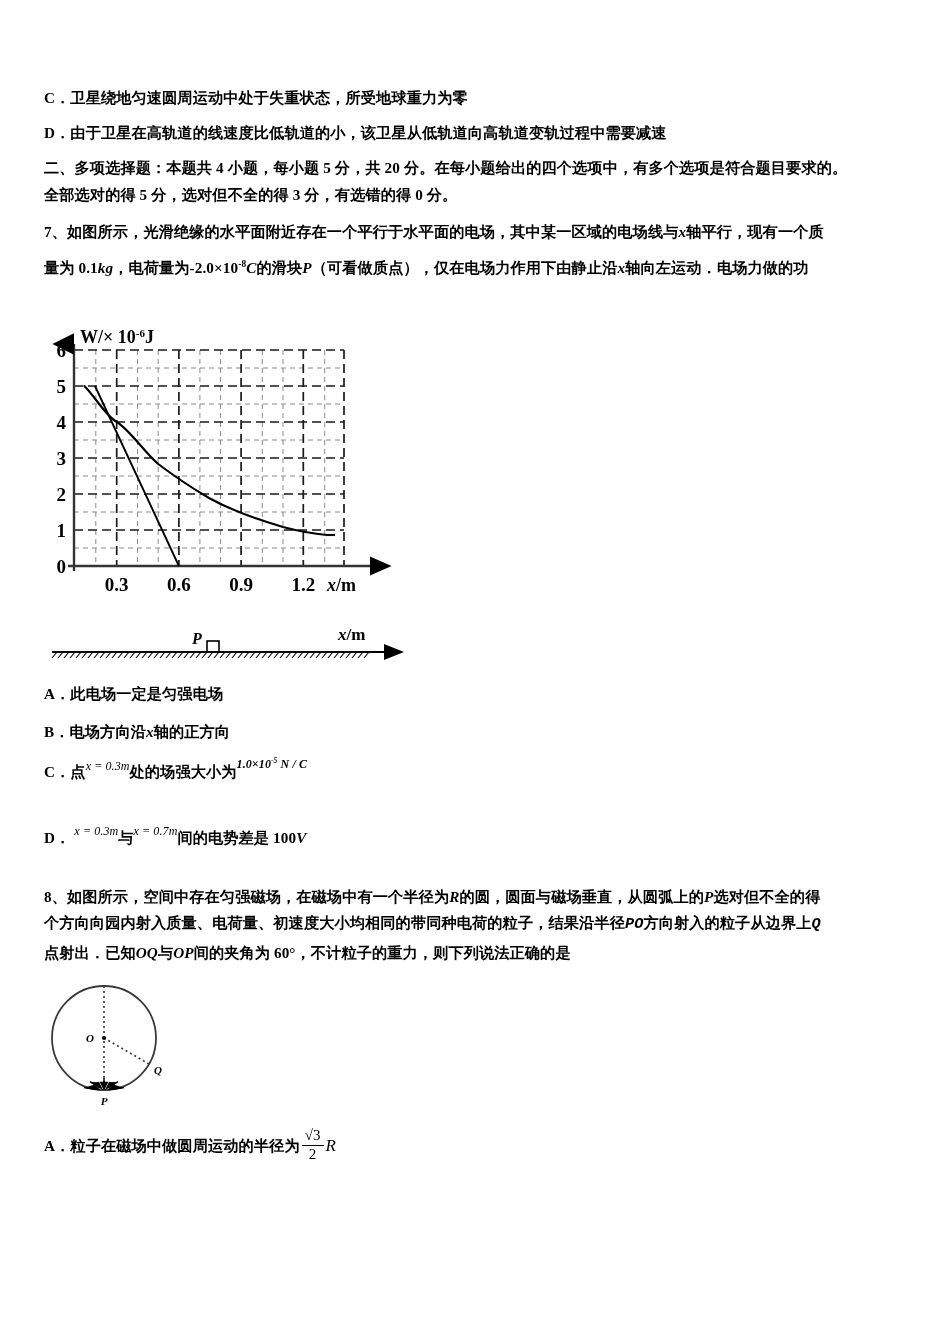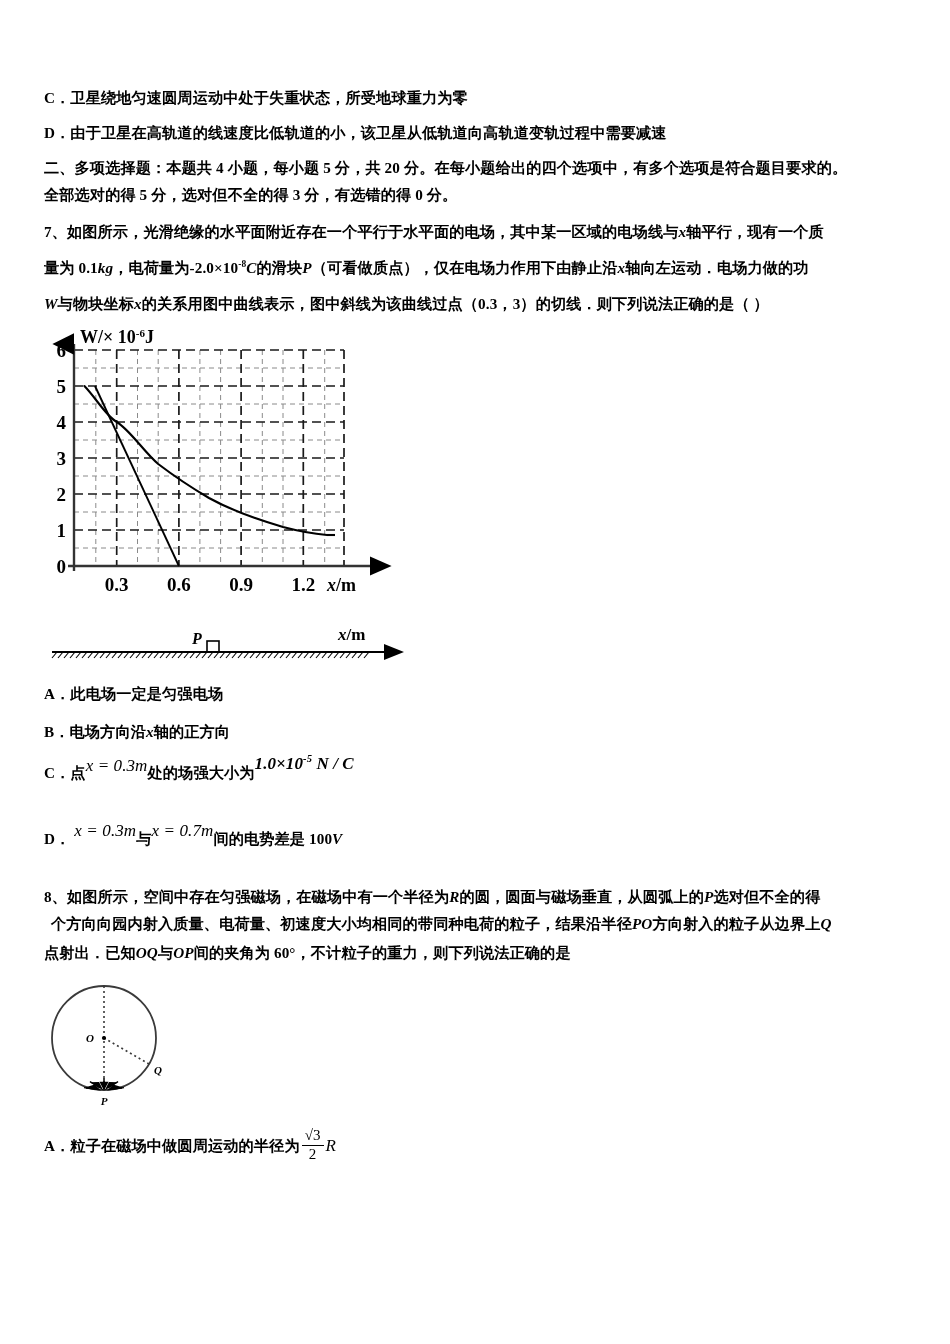--- a/index.html
+++ b/index.html
@@ -15,21 +15,21 @@
     font-size:15.2px;
     letter-spacing:0.1px;
     white-space:nowrap;
     line-height:1.2;
   }
   .it{font-style:italic;}
   sup{font-size:0.62em;vertical-align:super;line-height:0;}
   .mathbox{
     font-family:"Liberation Serif","DejaVu Serif",serif;
     font-style:italic;font-weight:normal;
-    font-size:17px;
+    font-size:12px;
     text-align:center;
   }
   
   .frac{
     display:inline-block;vertical-align:-0.52em;text-align:center;
     font-style:normal;font-weight:normal;
     font-family:"Liberation Serif",serif;font-size:15px;
     margin:0 2px;
   }
   .frac .top{display:block;line-height:1.05;padding:0 3px;font-size:15px;}
@@ -59,23 +59,20 @@
   </div>
 
   <div class="ln" style="left:44px;top:159px;">二、多项选择题：本题共 4 小题，每小题 5 分，共 20 分。在每小题给出的四个选项中，有多个选项是符合题目要求的。</div>
   <div class="ln" style="left:44px;top:186px;">全部选对的得 5 分，选对但不全的得 3 分，有选错的得 0 分。</div>
 
   <div class="ln" style="left:44px;top:223px;">
     <span>7、如图所示，光滑绝缘的水平面附近存在一个平行于水平面的电场，其中某一区域的电场线与</span><span class="it">x</span><span>轴平行，现有一个质</span>
   </div>
   <div class="ln" style="left:44px;top:259px;">
     <span>量为 0.1</span><span class="it">kg</span><span>，电荷量为-2.0×10</span><sup>-8</sup><span class="it">C</span><span>的滑块</span><span class="it">P</span><span>（可看做质点），仅在电场力作用下由静止沿</span><span class="it">x</span><span>轴向左运动．电场力做的功</span>
-  </div>
-  <div class="ln" style="left:44px;top:295px;">
-    <span class="it">W</span><span>与物块坐标</span><span class="it">x</span><span>的关系用图中曲线表示，图中斜线为该曲线过点（0.3，3）的切线．则下列说法正确的是（      ）</span>
   </div>
 
   <div id="graph-wrap">
     <svg id="graph-svg" width="350" height="290" viewBox="0 0 350 290">
       <defs>
         <marker id="arrH" markerWidth="9" markerHeight="8" refX="0" refY="4" orient="auto">
           <path d="M0,0 L9,4 L0,8 Z" fill="#000"></path>
         </marker>
         <marker id="arrV" markerWidth="9" markerHeight="9" refX="4.5" refY="9" orient="auto">
           <path d="M0,9 L4.5,0 L9,9 Z" fill="#000"></path>
@@ -238,21 +235,21 @@
     <span>C．</span><span>点</span><span class="mathbox" style="position:relative;top:-7px;">x = 0.3m</span><span>处的场强大小为</span><span class="mathbox" style="position:relative;top:-9px;font-weight:bold;"><span>1.0×10</span><sup>-5</sup><span> N / C</span></span>
   </div>
 
   <div class="ln" style="left:44px;top:829px;">
     <span>D．</span><span class="mathbox" style="position:relative;top:-8px;margin-left:4px;">x = 0.3m</span><span>与</span><span class="mathbox" style="position:relative;top:-8px;">x = 0.7m</span><span>间的电势差是 100</span><span class="it">V</span>
   </div>
 
   <div class="ln" style="left:44px;top:888px;">
     <span>8、如图所示，空间中存在匀强磁场，在磁场中有一个半径为</span><span class="it">R</span><span>的圆，圆面与磁场垂直，从圆弧上的</span><span class="it">P</span><span>选对但不全的得</span>
   </div>
-  <div class="ln" style="left:51px;top:915px;">
+  <div class="ln" style="left:44px;top:915px;font-family:Liberation Mono, monospace;">
     <span>个方向向园内射入质量、电荷量、初速度大小均相同的带同种电荷的粒子，结果沿半径</span><span class="it">PO</span><span>方向射入的粒子从边界上</span><span class="it">Q</span>
   </div>
   <div class="ln" style="left:44px;top:944px;">
     <span>点射出．已知</span><span class="it">OQ</span><span>与</span><span class="it">OP</span><span>间的夹角为 60°，不计粒子的重力，则下列说法正确的是</span>
   </div>
 
   <div id="circle-wrap">
     <svg width="230" height="130" viewBox="0 0 230 130">
 
       <circle cx="58" cy="60" r="52" fill="none" stroke="#3a3a3a" stroke-width="1.8"></circle>

